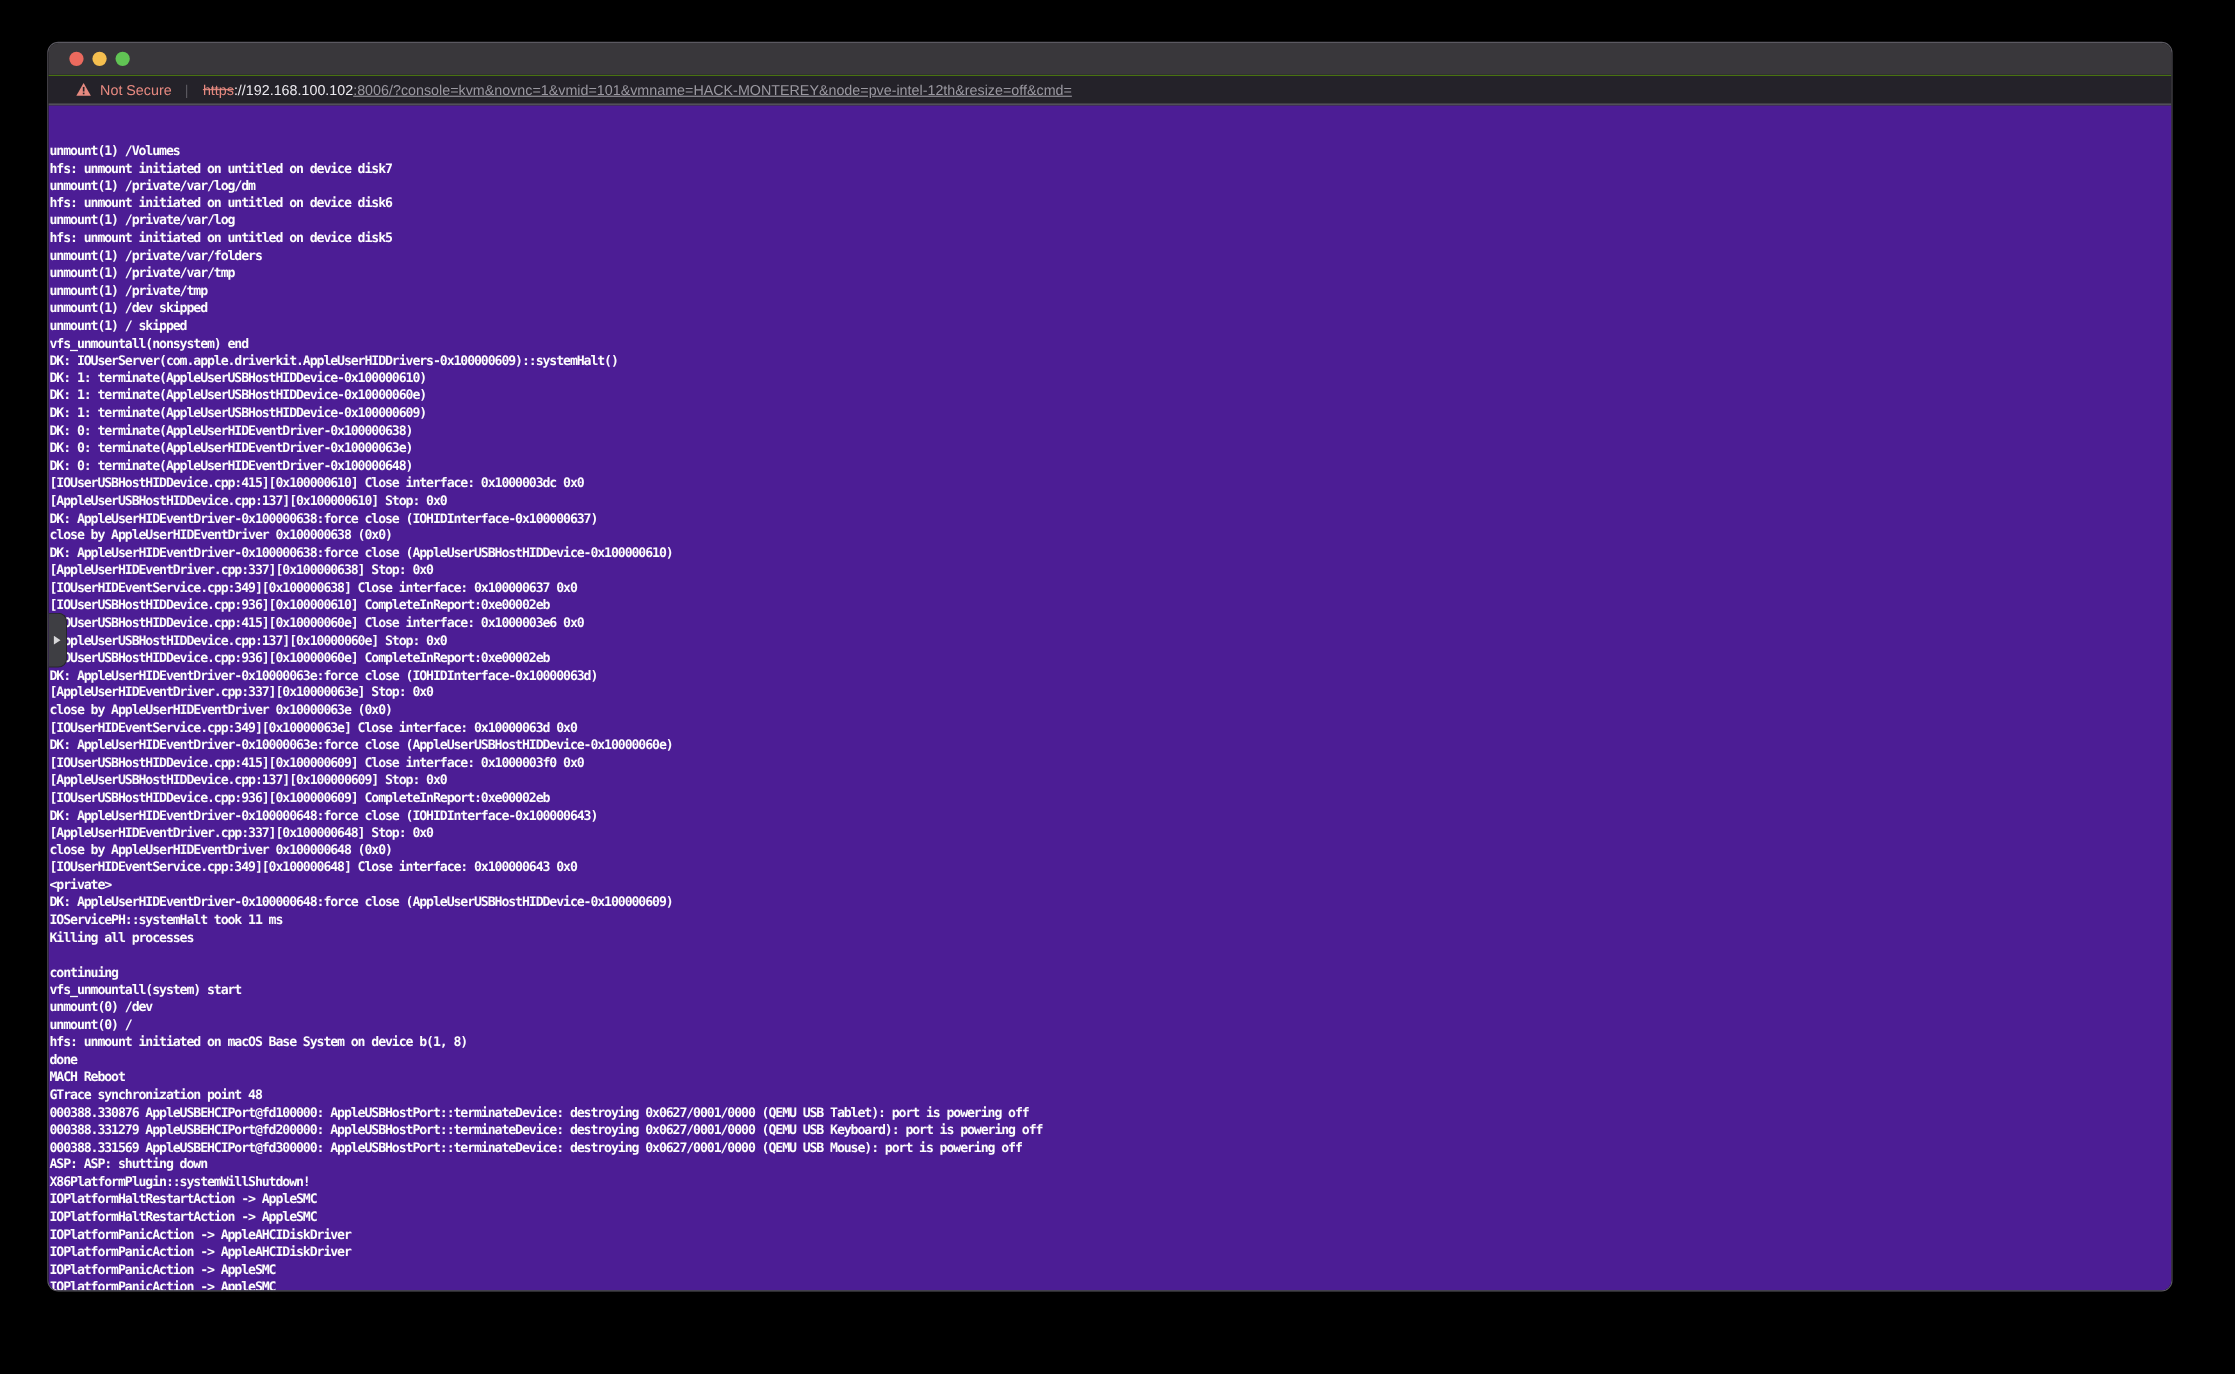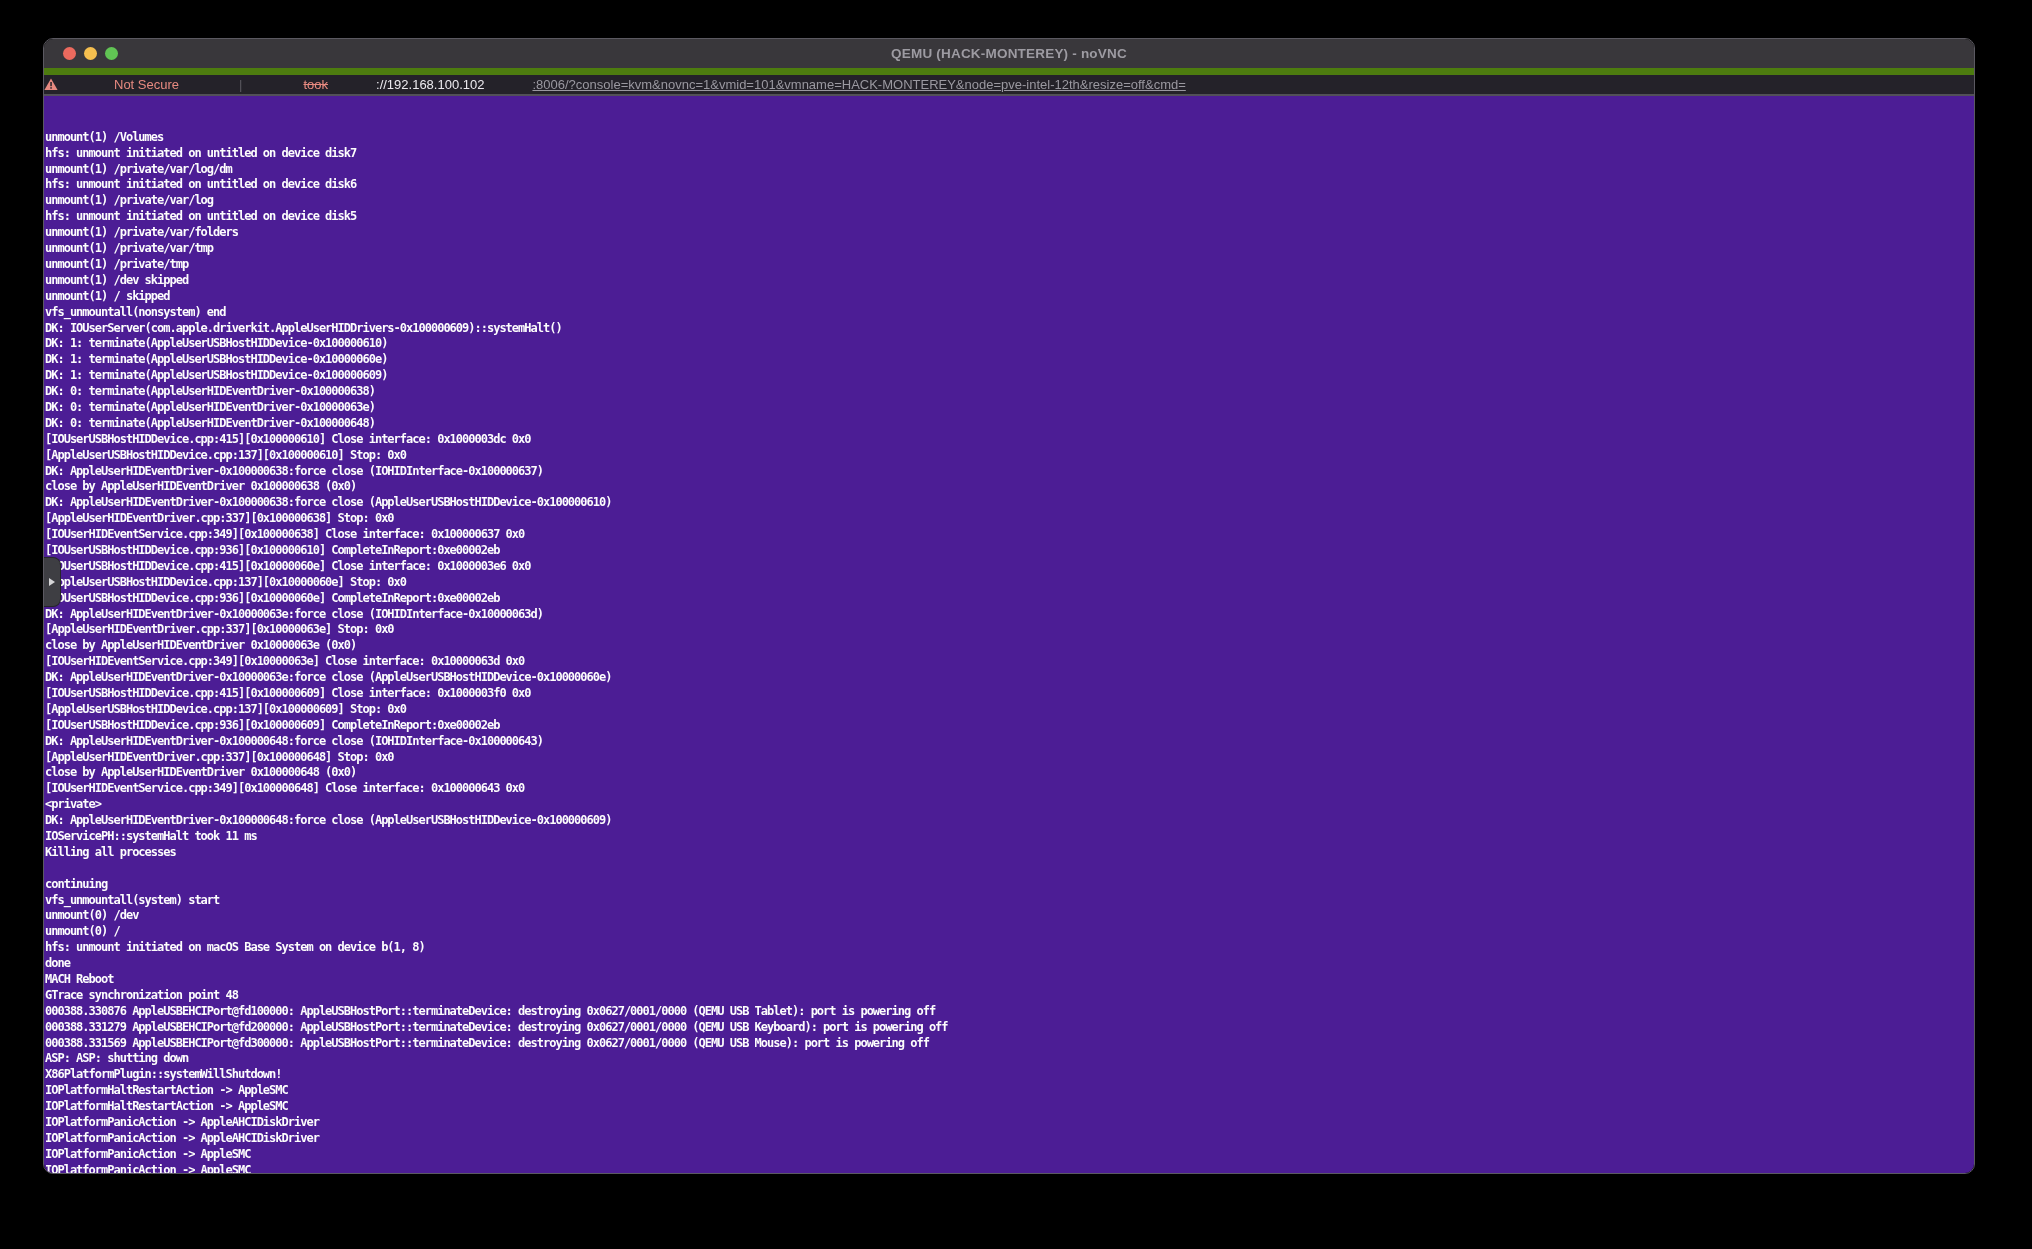--- a/index.html
+++ b/index.html
@@ -15,23 +15,23 @@
   }
   .lights { display:flex; gap:8px; padding-left:19px; }
   .light { width:13px; height:13px; border-radius:50%; }
   .window-title {
     position:absolute; left:0; right:0; text-align:center;
     color:#9d9ba2; font:bold 13.5px "Liberation Sans", sans-serif;
     letter-spacing:.2px;
   }
   .urlbar {
     flex:0 0 28px; background:#242229;
-    border-top:7px solid #4d7c0f; border-bottom:2px solid #525058;
-    display:flex; align-items:center; 
-    font:13px "Liberation Sans", sans-serif; white-space:pre;gap:48px;
+    border-top:1px solid #4d7c0f; border-bottom:2px solid #525058;
+    display:flex; align-items:center; padding-left:25px;
+    font:13px "Liberation Sans", sans-serif; white-space:pre;
   }
   .warn-icon { margin-right:8px; display:inline-flex; }
   .sec-label { color:#e78a80; margin-right:12px; }
   .url-sep { color:#5b5960; margin-right:13px; font-weight:400; }
   .url-scheme { color:#e78a80; text-decoration:line-through; }
   .url-host { color:#eceaef; font-weight:normal; }
   .url-rest { color:#9a98a0;text-decoration:underline; }
   .console {
     flex:1; background:#4c1d95; position:relative; overflow:hidden;
     padding:2px 0 0 1px;
@@ -57,34 +57,33 @@
 <body>
 
 <div class="window">
 
   <div class="titlebar">
     <div class="lights">
       <span class="light" style="background: rgb(236, 106, 94);"></span>
       <span class="light" style="background: rgb(245, 191, 79);"></span>
       <span class="light" style="background: rgb(97, 196, 84);"></span>
     </div>
-    <div class="window-title">QEMU (HACK-MONTEREY) - noVNC</div>
   </div>
 
   <div class="urlbar">
     <span class="warn-icon">
       <svg width="14" height="13" viewBox="0 0 14 13">
         <path d="M7 0.5 L13.6 12 H0.4 Z" fill="#e78a80"></path>
         <rect x="6.3" y="4" width="1.5" height="4.2" fill="#242229"></rect>
         <rect x="6.3" y="9.2" width="1.5" height="1.5" fill="#242229"></rect>
       </svg>
     </span>
     <span class="sec-label">Not Secure</span>
     <span class="url-sep">|</span>
-    <span class="url-scheme">took</span><span class="url-host">://192.168.100.102</span><span class="url-rest">:8006/?console=kvm&amp;novnc=1&amp;vmid=101&amp;vmname=HACK-MONTEREY&amp;node=pve-intel-12th&amp;resize=off&amp;cmd=</span>
+    <span class="url-scheme">https</span><span class="url-host">://192.168.100.102</span><span class="url-rest">:8006/?console=kvm&amp;novnc=1&amp;vmid=101&amp;vmname=HACK-MONTEREY&amp;node=pve-intel-12th&amp;resize=off&amp;cmd=</span>
   </div>
 
   <div class="console">
     <div><div class="console-line">unmount(1) /Volumes</div><div class="console-line">hfs: unmount initiated on untitled on device disk7</div><div class="console-line">unmount(1) /private/var/log/dm</div><div class="console-line">hfs: unmount initiated on untitled on device disk6</div><div class="console-line">unmount(1) /private/var/log</div><div class="console-line">hfs: unmount initiated on untitled on device disk5</div><div class="console-line">unmount(1) /private/var/folders</div><div class="console-line">unmount(1) /private/var/tmp</div><div class="console-line">unmount(1) /private/tmp</div><div class="console-line">unmount(1) /dev skipped</div><div class="console-line">unmount(1) / skipped</div><div class="console-line">vfs_unmountall(nonsystem) end</div><div class="console-line">DK: IOUserServer(com.apple.driverkit.AppleUserHIDDrivers-0x100000609)::systemHalt()</div><div class="console-line">DK: 1: terminate(AppleUserUSBHostHIDDevice-0x100000610)</div><div class="console-line">DK: 1: terminate(AppleUserUSBHostHIDDevice-0x10000060e)</div><div class="console-line">DK: 1: terminate(AppleUserUSBHostHIDDevice-0x100000609)</div><div class="console-line">DK: 0: terminate(AppleUserHIDEventDriver-0x100000638)</div><div class="console-line">DK: 0: terminate(AppleUserHIDEventDriver-0x10000063e)</div><div class="console-line">DK: 0: terminate(AppleUserHIDEventDriver-0x100000648)</div><div class="console-line">[IOUserUSBHostHIDDevice.cpp:415][0x100000610] Close interface: 0x1000003dc 0x0</div><div class="console-line">[AppleUserUSBHostHIDDevice.cpp:137][0x100000610] Stop: 0x0</div><div class="console-line">DK: AppleUserHIDEventDriver-0x100000638:force close (IOHIDInterface-0x100000637)</div><div class="console-line">close by AppleUserHIDEventDriver 0x100000638 (0x0)</div><div class="console-line">DK: AppleUserHIDEventDriver-0x100000638:force close (AppleUserUSBHostHIDDevice-0x100000610)</div><div class="console-line">[AppleUserHIDEventDriver.cpp:337][0x100000638] Stop: 0x0</div><div class="console-line">[IOUserHIDEventService.cpp:349][0x100000638] Close interface: 0x100000637 0x0</div><div class="console-line">[IOUserUSBHostHIDDevice.cpp:936][0x100000610] CompleteInReport:0xe00002eb</div><div class="console-line">[IOUserUSBHostHIDDevice.cpp:415][0x10000060e] Close interface: 0x1000003e6 0x0</div><div class="console-line">[AppleUserUSBHostHIDDevice.cpp:137][0x10000060e] Stop: 0x0</div><div class="console-line">[IOUserUSBHostHIDDevice.cpp:936][0x10000060e] CompleteInReport:0xe00002eb</div><div class="console-line">DK: AppleUserHIDEventDriver-0x10000063e:force close (IOHIDInterface-0x10000063d)</div><div class="console-line">[AppleUserHIDEventDriver.cpp:337][0x10000063e] Stop: 0x0</div><div class="console-line">close by AppleUserHIDEventDriver 0x10000063e (0x0)</div><div class="console-line">[IOUserHIDEventService.cpp:349][0x10000063e] Close interface: 0x10000063d 0x0</div><div class="console-line">DK: AppleUserHIDEventDriver-0x10000063e:force close (AppleUserUSBHostHIDDevice-0x10000060e)</div><div class="console-line">[IOUserUSBHostHIDDevice.cpp:415][0x100000609] Close interface: 0x1000003f0 0x0</div><div class="console-line">[AppleUserUSBHostHIDDevice.cpp:137][0x100000609] Stop: 0x0</div><div class="console-line">[IOUserUSBHostHIDDevice.cpp:936][0x100000609] CompleteInReport:0xe00002eb</div><div class="console-line">DK: AppleUserHIDEventDriver-0x100000648:force close (IOHIDInterface-0x100000643)</div><div class="console-line">[AppleUserHIDEventDriver.cpp:337][0x100000648] Stop: 0x0</div><div class="console-line">close by AppleUserHIDEventDriver 0x100000648 (0x0)</div><div class="console-line">[IOUserHIDEventService.cpp:349][0x100000648] Close interface: 0x100000643 0x0</div><div class="console-line">&lt;private&gt;</div><div class="console-line">DK: AppleUserHIDEventDriver-0x100000648:force close (AppleUserUSBHostHIDDevice-0x100000609)</div><div class="console-line">IOServicePH::systemHalt took 11 ms</div><div class="console-line">Killing all processes</div><div class="console-line"></div><div class="console-line">continuing</div><div class="console-line">vfs_unmountall(system) start</div><div class="console-line">unmount(0) /dev</div><div class="console-line">unmount(0) /</div><div class="console-line">hfs: unmount initiated on macOS Base System on device b(1, 8)</div><div class="console-line">done</div><div class="console-line">MACH Reboot</div><div class="console-line">GTrace synchronization point 48</div><div class="console-line">000388.330876 AppleUSBEHCIPort@fd100000: AppleUSBHostPort::terminateDevice: destroying 0x0627/0001/0000 (QEMU USB Tablet): port is powering off</div><div class="console-line">000388.331279 AppleUSBEHCIPort@fd200000: AppleUSBHostPort::terminateDevice: destroying 0x0627/0001/0000 (QEMU USB Keyboard): port is powering off</div><div class="console-line">000388.331569 AppleUSBEHCIPort@fd300000: AppleUSBHostPort::terminateDevice: destroying 0x0627/0001/0000 (QEMU USB Mouse): port is powering off</div><div class="console-line">ASP: ASP: shutting down</div><div class="console-line">X86PlatformPlugin::systemWillShutdown!</div><div class="console-line">IOPlatformHaltRestartAction -&gt; AppleSMC</div><div class="console-line">IOPlatformHaltRestartAction -&gt; AppleSMC</div><div class="console-line">IOPlatformPanicAction -&gt; AppleAHCIDiskDriver</div><div class="console-line">IOPlatformPanicAction -&gt; AppleAHCIDiskDriver</div><div class="console-line">IOPlatformPanicAction -&gt; AppleSMC</div><div class="console-line">IOPlatformPanicAction -&gt; AppleSMC</div></div>
     
   </div>
 
   <div class="novnc-handle">
     <span class="handle-arrow"></span>
   </div>

